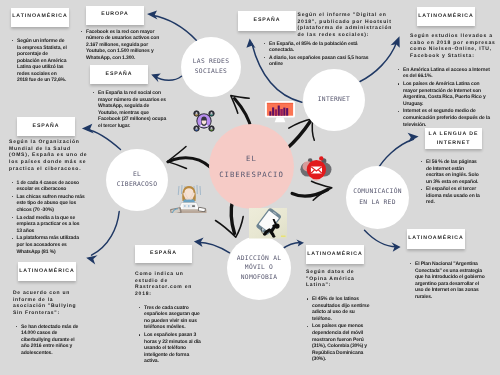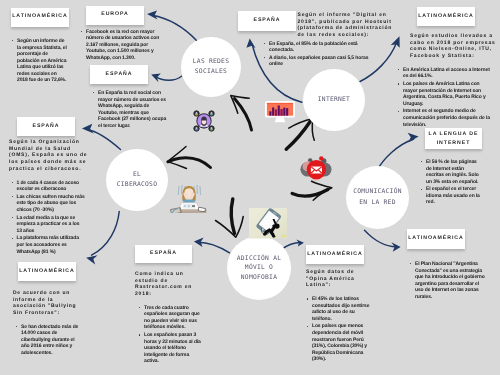--- a/index.html
+++ b/index.html
@@ -206,20 +206,24 @@
 
   <div class="plaque" style="left:407px;top:229px;width:58px;height:20px;">
     <span class="ptext">LATINOAMÉRICA</span>
   </div>
   <div class="blk" style="left:408px;top:261px;width:78px;">
     <ul class="bl">
       <li>El Plan Nacional "Argentina Conectada" es una estrategia que ha introducido el gobierno argentino para desarrollar el uso de Internet en las zonas rurales.</li>
     </ul>
   </div>
 
+  <div class="circ pink" style="left:209px;top:124px;width:85px;height:85px;">
+    <span class="ctext">EL
+CIBERESPACIO</span>
+  </div>
 
   <div class="circ white" style="left:181px;top:37px;width:60px;height:60px;">
     <span class="ctext">LAS REDES
 SOCIALES</span>
   </div>
 
   <div class="circ white" style="left:303px;top:69px;width:62px;height:62px;">
     <span class="ctext">INTERNET</span>
   </div>
 

